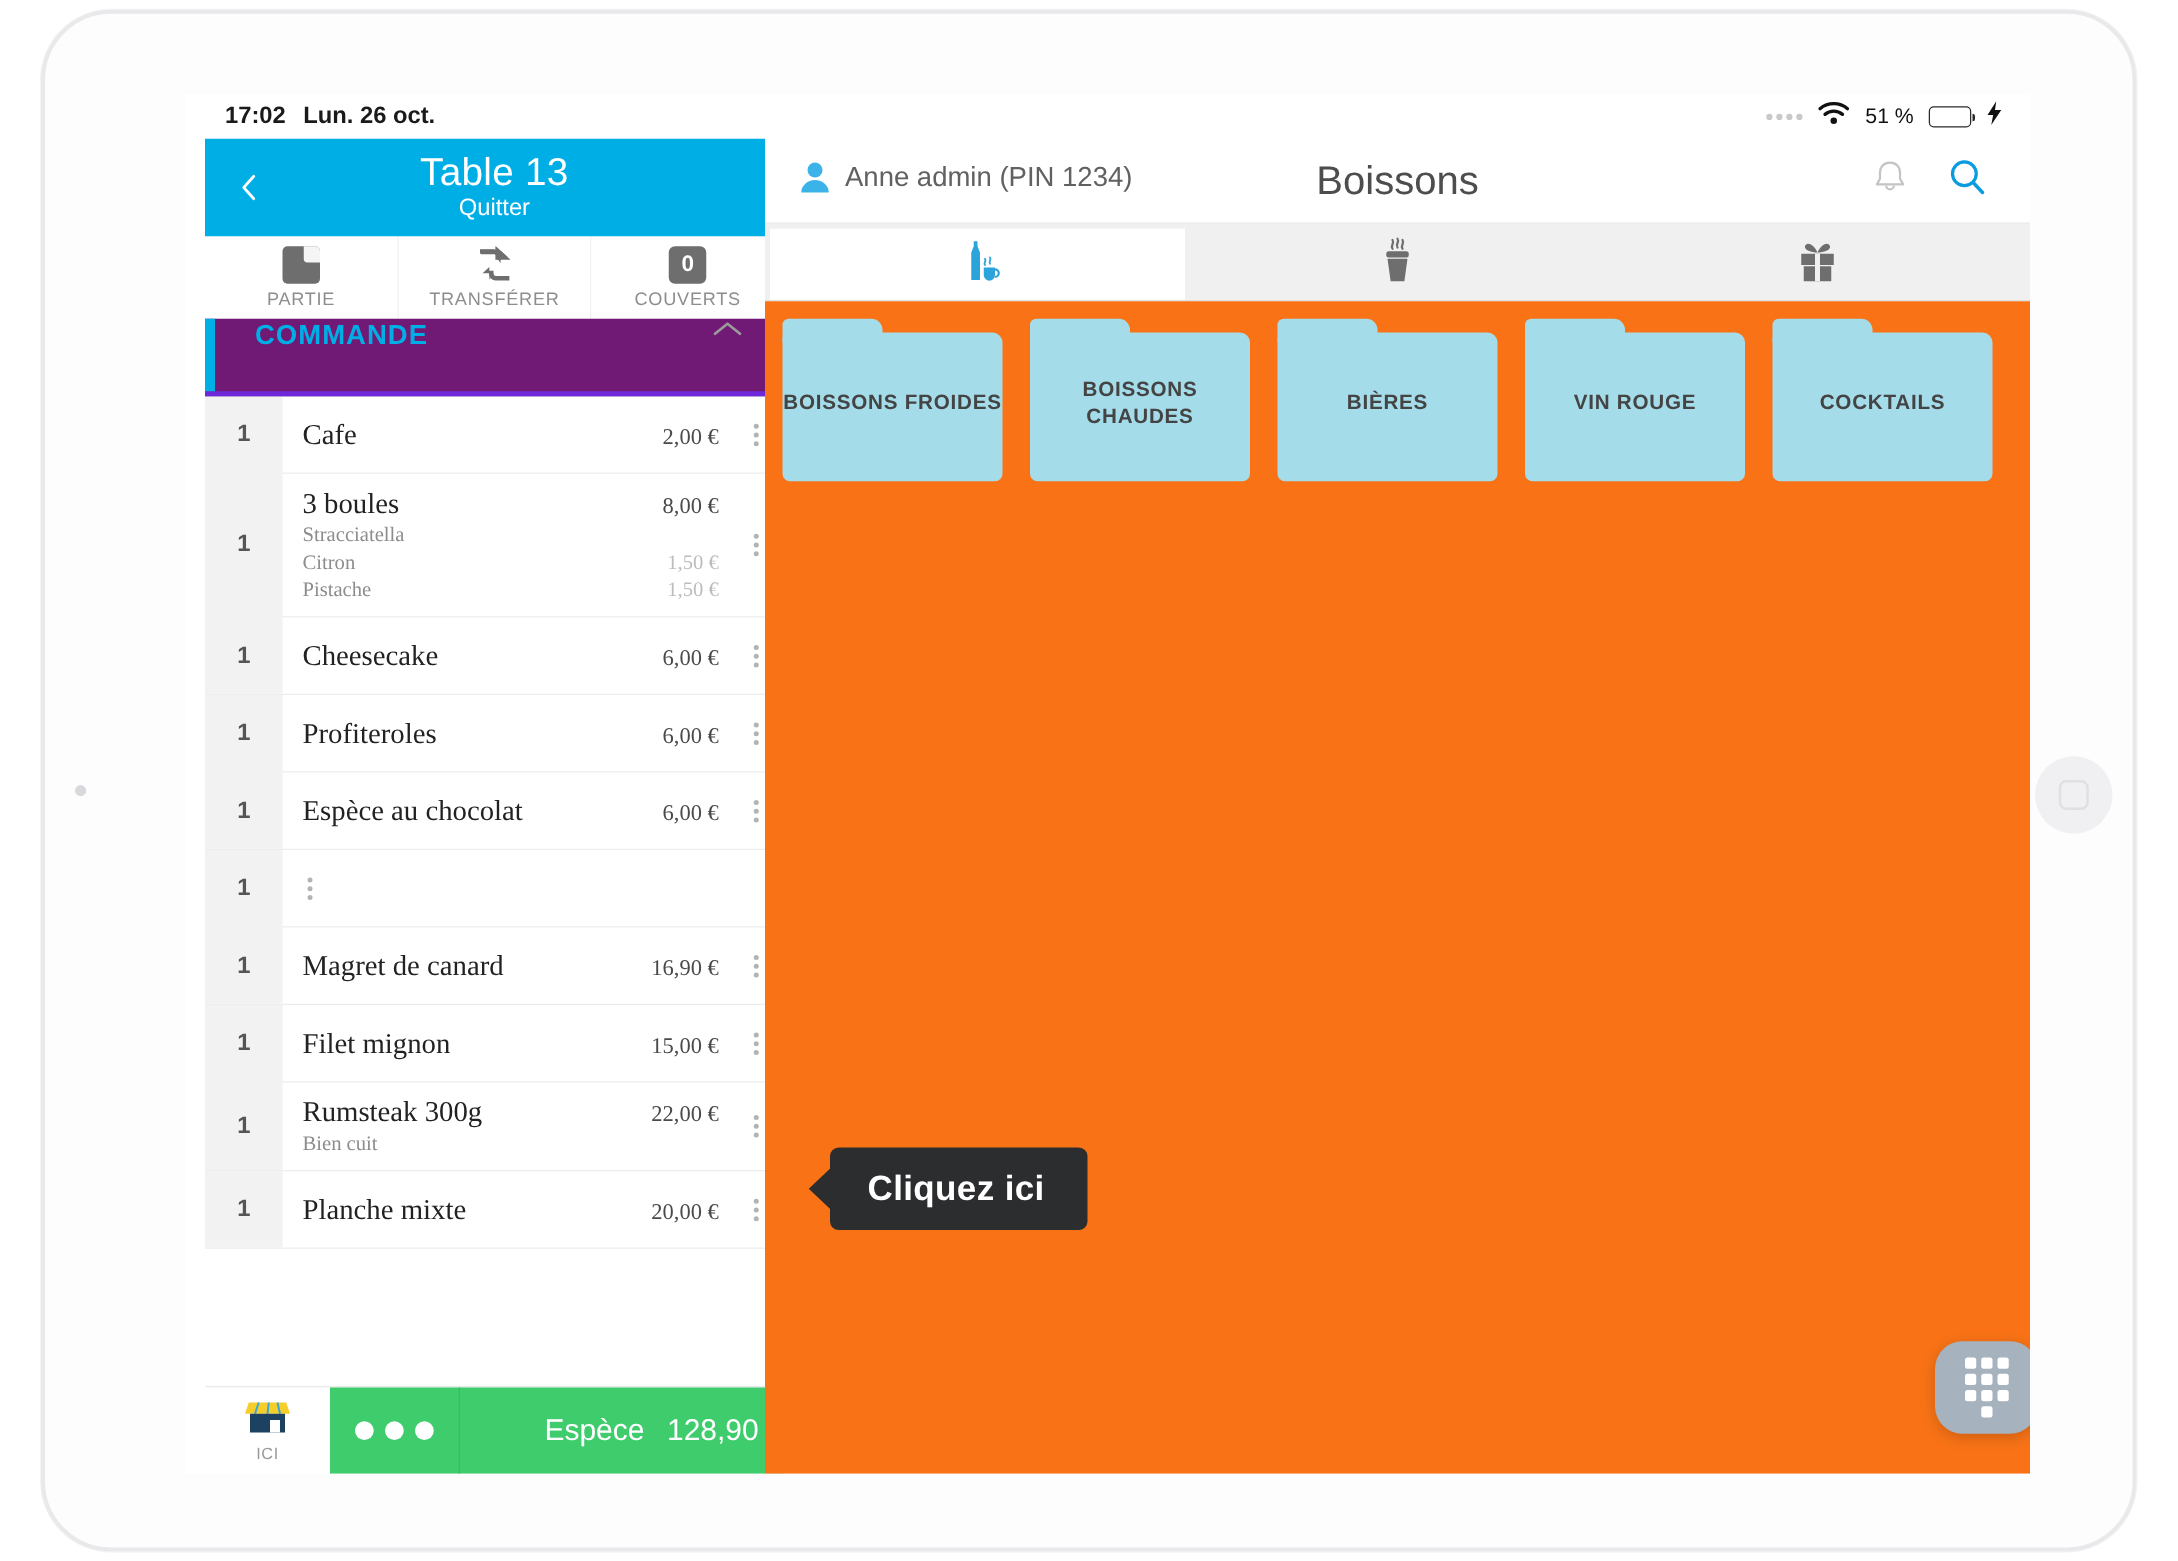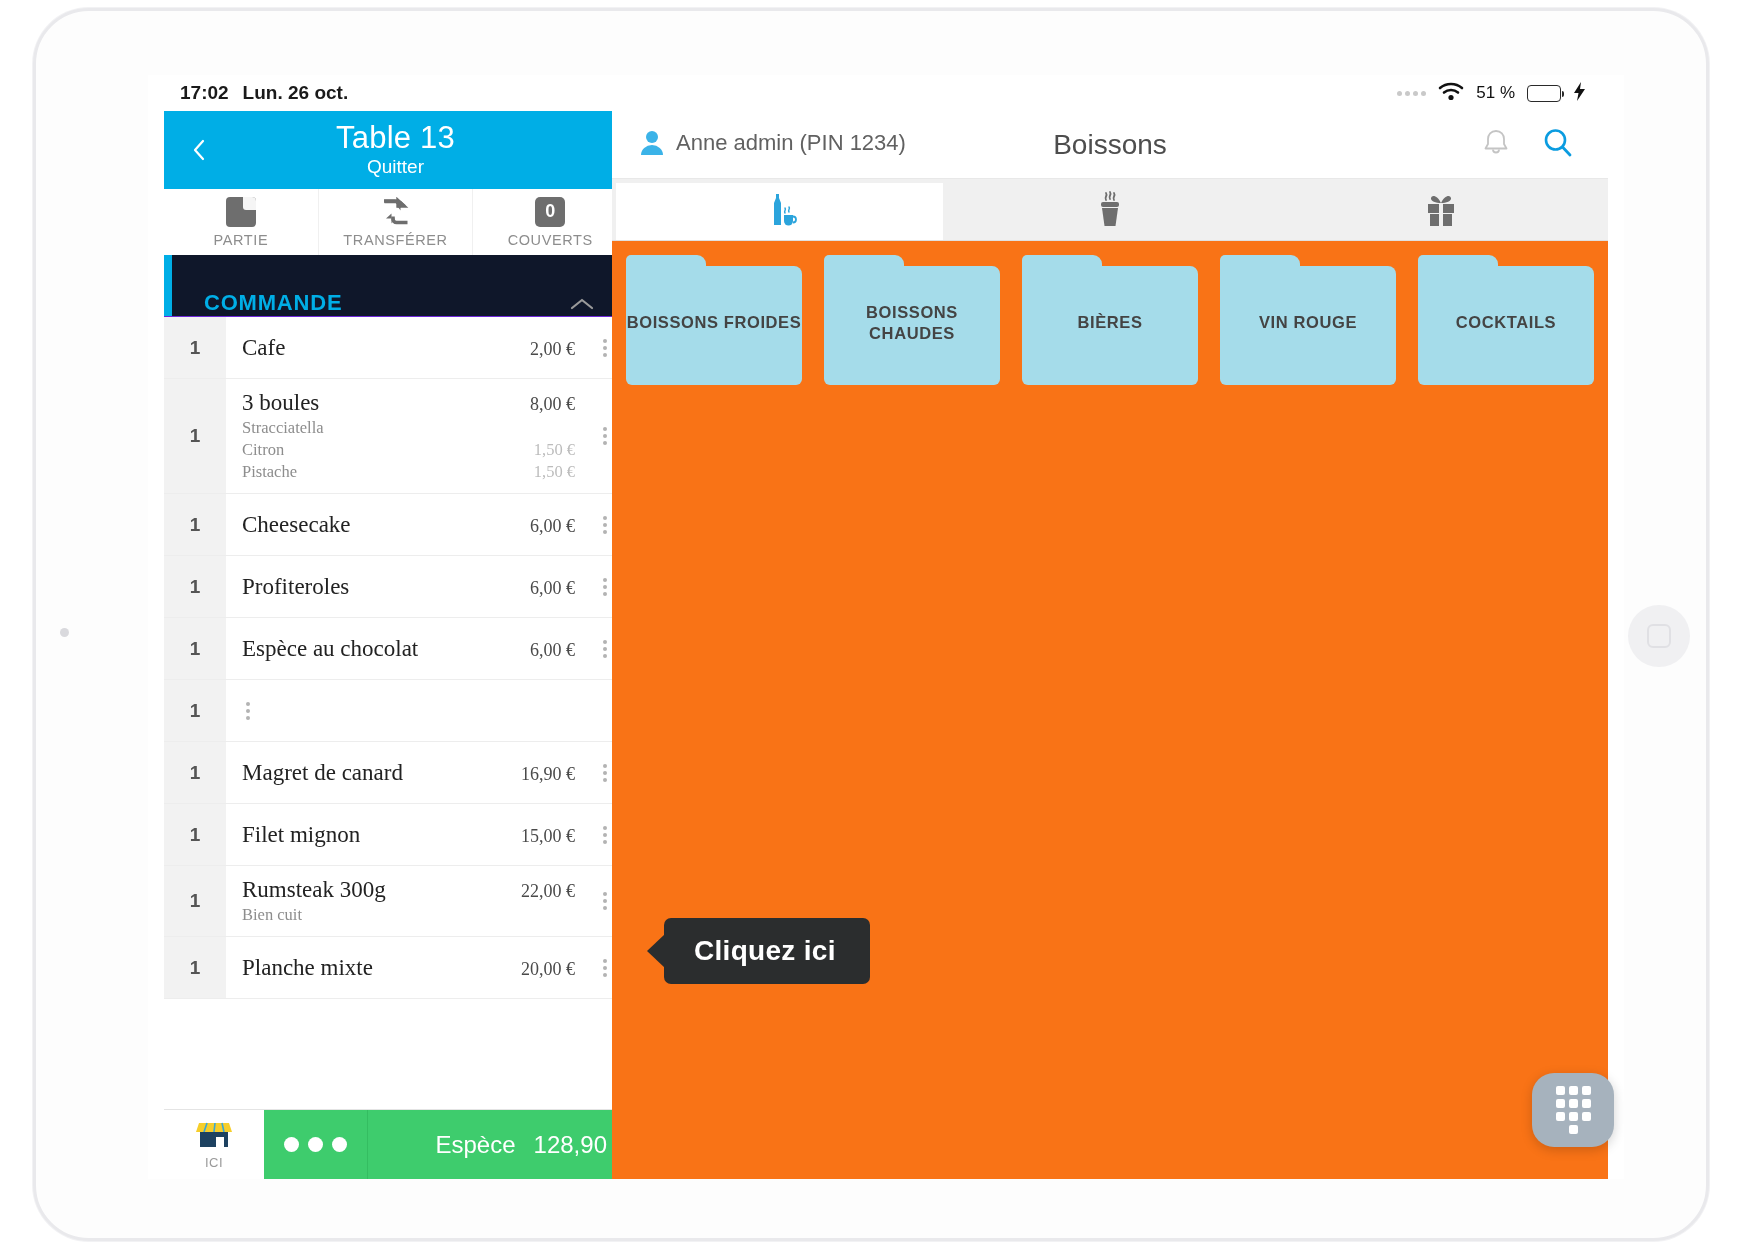--- a/index.html
+++ b/index.html
@@ -105,24 +105,24 @@
   }
   .icon-transfer { width: 30px; height: 30px; }
   .badge-square {
     width: 30px; height: 30px; border-radius: 5px;
     background: #6e6e6e; color: #fff;
     display: flex; align-items: center; justify-content: center;
     font-size: 18px; font-weight: bold;
   }
 
   .commande-bar {
-    height: 62px; background: #0f172a;
-    display: flex; align-items: flex-end;
+    height: 62px; background: #701a75;
+    display: flex; align-items: flex-start;
     position: relative;
-    border-bottom: 1px solid #6d28d9;
+    border-bottom: 4px solid #6d28d9;
   }
   .commande-accent {
     position: absolute; left: 0; top: 0; bottom: 0;
     width: 8px; background: #00AEE6;
   }
   .commande-label {
     margin-left: 40px; color: #00AEE6;
     font-weight: bold; font-size: 22px; letter-spacing: .8px;
   }
   .commande-chevron {
@@ -182,21 +182,21 @@
   .more-btn i { width: 15px; height: 15px; border-radius: 50%; background: #fff; display:block;}
   .pay-btn {
     flex: 1; background: #3ECC6D;
     display: flex; align-items: center; justify-content: flex-end;
     gap: 18px; color: #fff; font-size: 24px;
   }
 
   
   .right-panel {
     position: absolute; left: 464px; top: 0;
-    right: 16px; height: 100%;
+    right: 0; height: 100%;
     background: #ffffff;
     display: flex; flex-direction: column;
   }
   .right-statusbar {
     height: 36px; display: flex; align-items: center;
     justify-content: flex-end; padding-right: 22px; gap: 12px;
     background: #fff;
   }
   .sig-dots { display: flex; gap: 3px; align-items:center; }
   .sig-dots i { width: 5px; height: 5px; border-radius: 50%; background: #c9c9c9; display:block;}
@@ -217,21 +217,21 @@
     border-bottom: 1px solid #e8e8e8;
     position: relative;
   }
   .user-chip {
     display: flex; align-items: flex-start; gap: 12px;
     margin-left: 28px;
   }
   .user-name { font-size: 22px; color: #616161; }
   .page-title {
     position: absolute; left: 0; right: 0;
-    text-align: center; font-size: 28px; color: #4d4d4d;
+    text-align: center; font-size: 32px; color: #4d4d4d;
     pointer-events: none;
   }
   .top-icons { margin-left: auto; display: flex; align-items: center; gap: 32px; margin-right: 34px; z-index: 2;}
 
   .cat-tabs {
     display: flex; height: 62px; background: #f0f0f0;
     padding: 4px 4px 0 4px; gap: 4px;
     border-bottom: 1px solid #e0e0e0;
   }
   .cat-tab {

